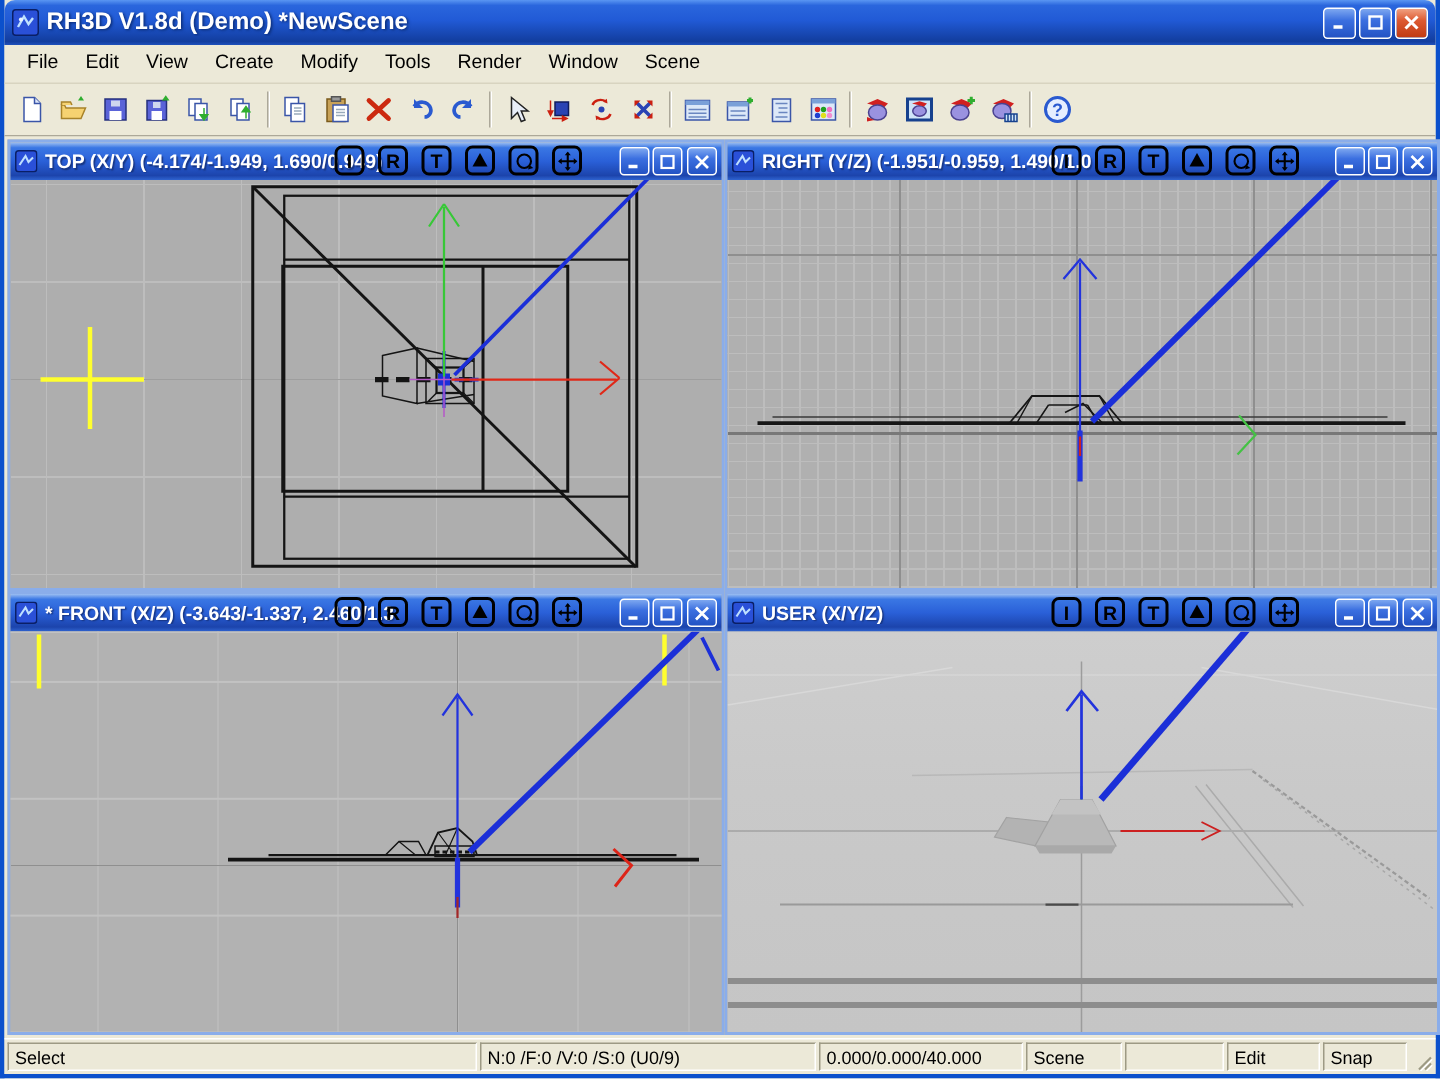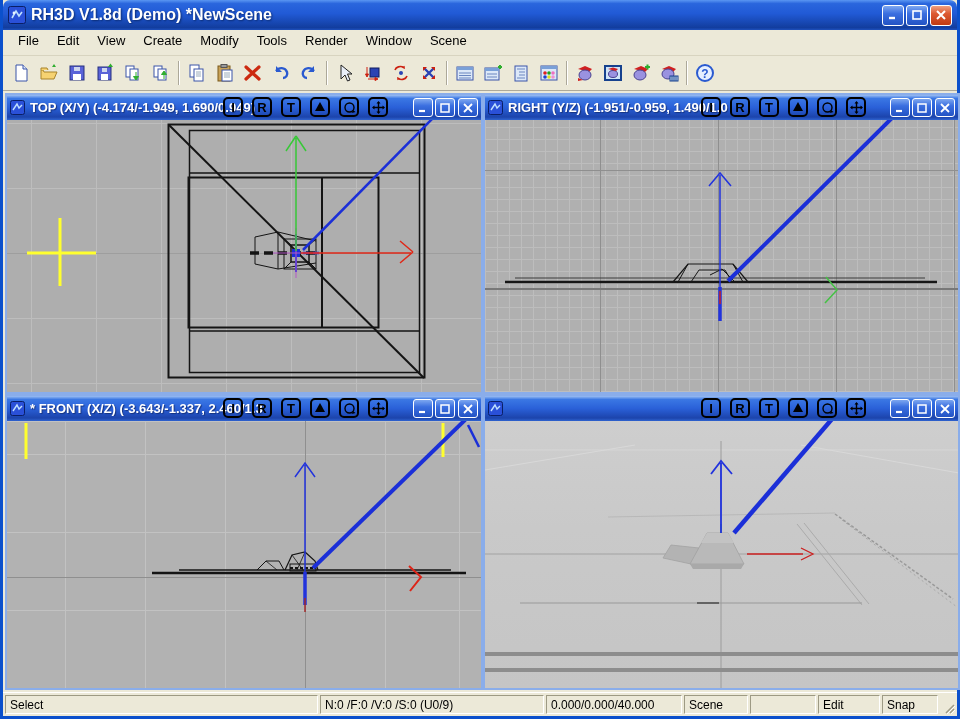--- a/index.html
+++ b/index.html
@@ -499,20 +499,21 @@
         </svg>
       </div>
     </div>
 
     <div class="vp">
       <div class="vp-title">
         <svg class="vp-icon" viewBox="0 0 15 15">
             <rect x="0.5" y="0.5" width="14" height="14" rx="2" fill="#2a50d8" stroke="#0a1f66"></rect>
             <path d="M3 10L7 4L9 8L12 5" stroke="#bfe0ff" stroke-width="1.4" fill="none"></path>
           </svg>
+        <span class="vp-name">USER (X/Y/Z)</span>
         <span class="vpctl" style="left:216px">I</span>
         <span class="vpctl" style="left:245px">R</span>
         <span class="vpctl" style="left:274px">T</span>
         <span class="vpctl" style="left:303px">
             <svg width="12" height="12" viewBox="0 0 12 12">
               <path d="M6 1L11 10H1Z" fill="#000"></path>
             </svg>
           </span>
         <span class="vpctl" style="left:332px">
             <svg width="13" height="13" viewBox="0 0 13 13">

